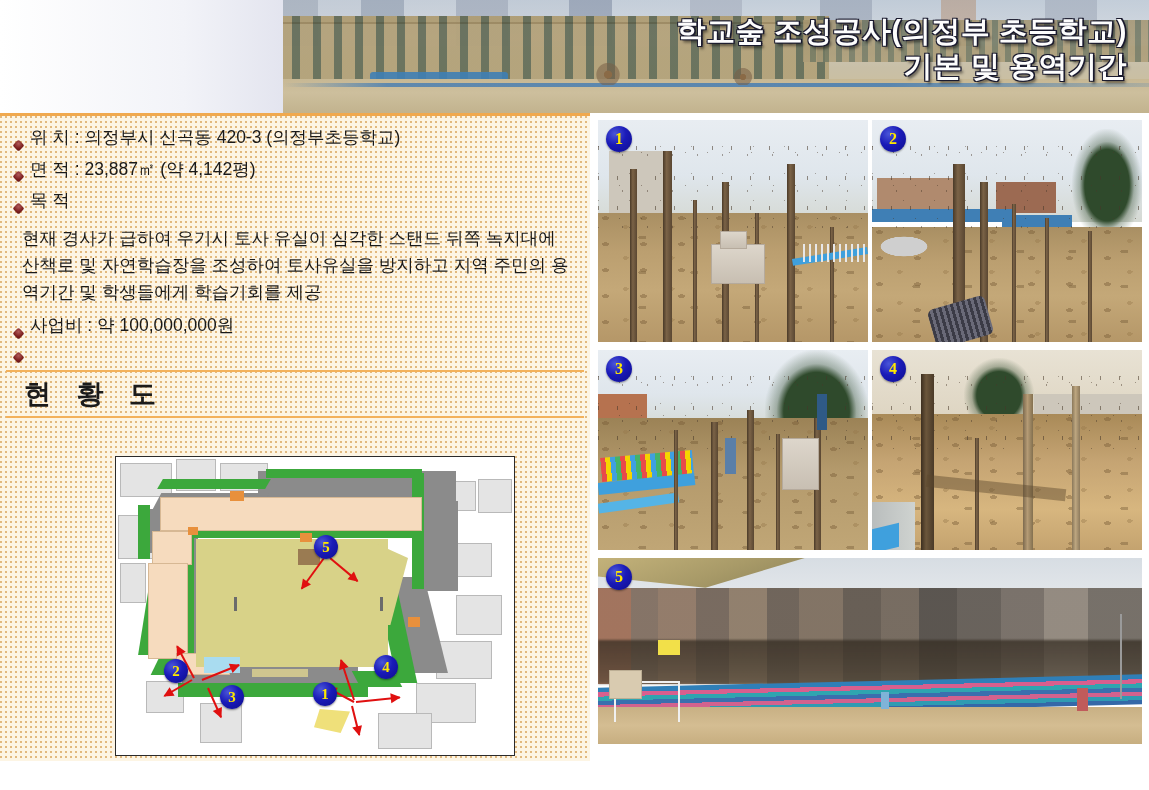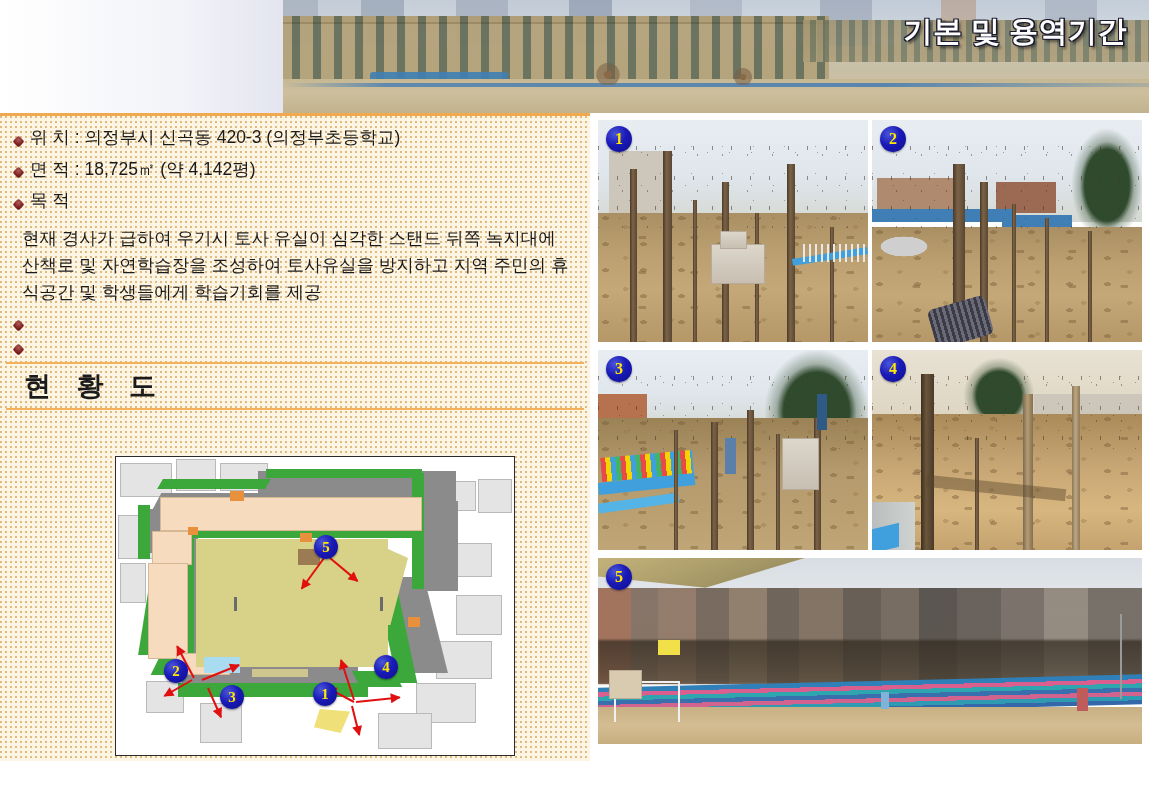--- a/index.html
+++ b/index.html
@@ -96,21 +96,21 @@
   .sec-header {
     position: relative; margin: 0 6px;
     border-top: 2px solid #f3b15b; border-bottom: 2px solid #f3b15b;
   }
   .sec-header .sec-title {
     font-size: 27px; font-weight: bold; color: #1b1b1b;
     padding: 4px 0 4px 18px; letter-spacing: 9px;
   }
   .overview-header { margin-top: 5px; }
   .bullet-list { padding: 10px 0 0 10px; }
-  .bullet-row { display: flex; align-items: center; margin-bottom: 8px; }
+  .bullet-row { display: flex; align-items: flex-end; margin-bottom: 8px; }
   .bullet-dot {
     width: 9px; height: 9px; margin: 7px 7px 0 4px; flex: 0 0 auto;
     background: radial-gradient(circle at 35% 35%, #b05a5a 0%, #7d2020 60%, #5a1212 100%);
     border-radius: 2px;
     transform: rotate(45deg) scale(.95);
   }
   .bullet-text { font-size: 17.5px; color: #1a1a1a; line-height: 1.35; }
   .para {
     font-size: 17.5px; color: #1a1a1a; line-height: 1.55;
     padding: 4px 14px 6px 22px; text-align: left;
@@ -257,46 +257,48 @@
     <div class="hp-bldg"></div>
     <div class="hp-bldg2"></div>
     <div class="hp-canopy"></div>
     <div class="hp-ground"></div>
     <div class="hp-track"></div>
     <div class="hp-tree" style="left:36%"></div>
     <div class="hp-tree" style="left:52%;width:20px;height:20px"></div>
   </div>
 
   <div class="header-title">
+    <span>학교숲 조성공사(의정부 초등학교)</span>
     <span class="line2">기본 및 용역기간</span>
   </div>
 
   <div class="left-panel">
 
 
     <div class="bullet-list">
       <div class="bullet-row">
         <span class="bullet-dot"></span>
         <span class="bullet-text">위 치 : 의정부시 신곡동  420-3 (의정부초등학교)</span>
       </div>
       <div class="bullet-row">
         <span class="bullet-dot"></span>
-        <span class="bullet-text">면 적 : 18,725㎡ (약 4,142평)</span>
+        <span class="bullet-text">면 적 : 23,887㎡ (약 4,142평)</span>
       </div>
       <div class="bullet-row">
         <span class="bullet-dot"></span>
         <span class="bullet-text">목 적</span>
       </div>
     </div>
 
-    <div class="para">현재 경사가 급하여 우기시 토사 유실이 심각한 스탠드 뒤쪽 녹지대에 산책로 및 자연학습장을 조성하여 토사유실을 방지하고 지역 주민의 휴식공간 및 학생들에게 학습기회를 제공</div>
+    <div class="para">현재 경사가 급하여 우기시 토사 유실이 심각한 스탠드 뒤쪽 녹지대에 산책로 및 자연학습장을 조성하여 토사유실을 방지하고 지역 주민의 용역기간 및 학생들에게 학습기회를 제공</div>
 
     <div class="bullet-list" style="padding-top:2px">
       <div class="bullet-row">
         <span class="bullet-dot"></span>
+        <span class="bullet-text">사업비 : 약 100,000,000원</span>
       </div>
       <div class="bullet-row">
         <span class="bullet-dot"></span>
       </div>
     </div>
 
     <div class="sec-header status-header">
       <div class="sec-title">현 황 도</div>
     </div>
 

